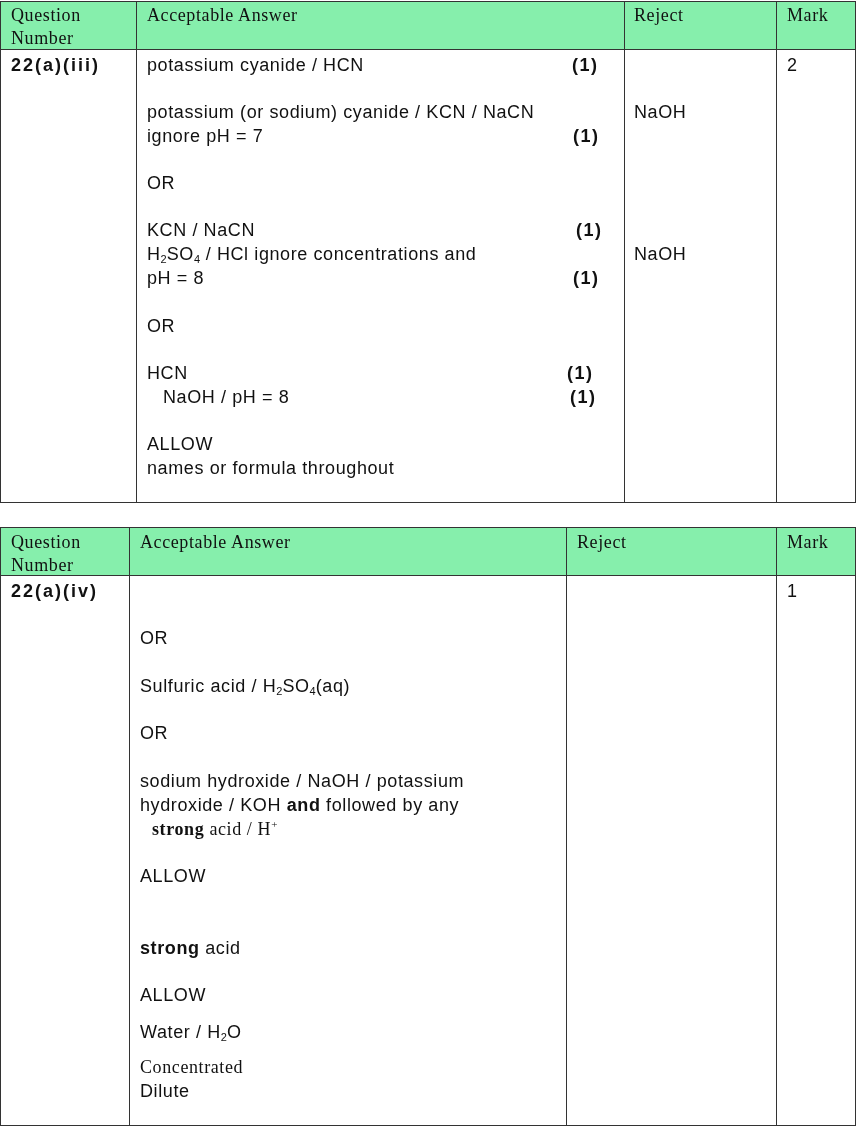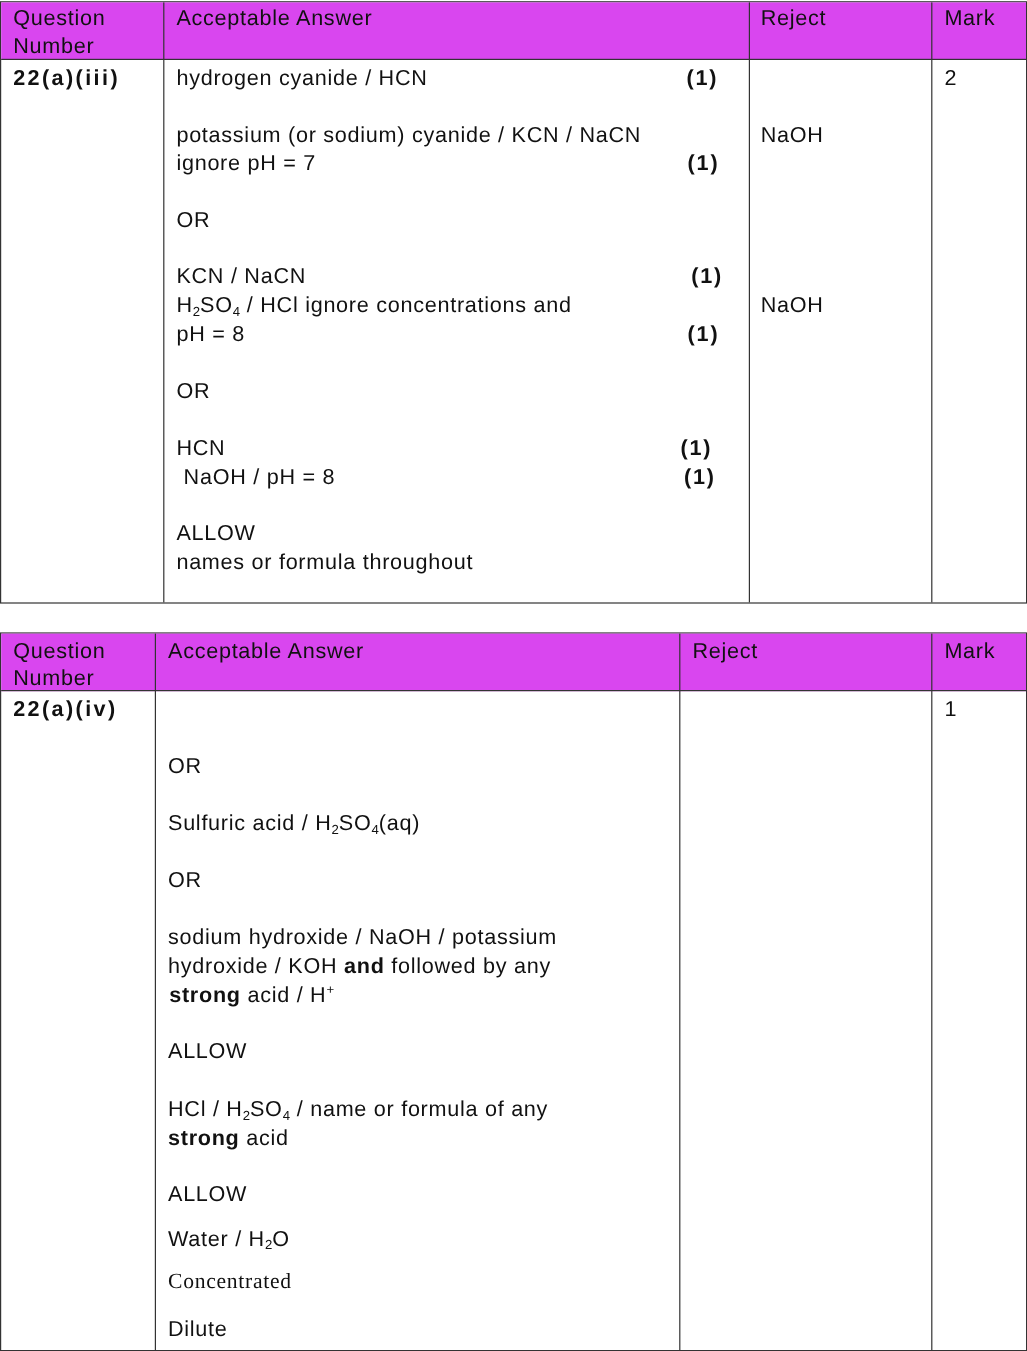--- a/index.html
+++ b/index.html
@@ -1,19 +1,19 @@
 <!DOCTYPE html>
 <html><head>
 <meta charset="utf-8">
 <style>
   html, body { margin:0; padding:0; background:#ffffff; }
   body { width:856px; height:1126px; position:relative; overflow:hidden;
          font-family:"Liberation Sans", sans-serif; font-size:18px; color:#111; letter-spacing:0.6px; }
   .tbl { position:absolute; left:0; width:854px; border:1px solid #333; box-sizing:content-box; }
-  .hdr { position:absolute; left:0; right:0; top:0; background:#d946ef; border-bottom:1px solid #333; }
+  .hdr { position:absolute; left:0; right:0; top:0; background:#86efac; border-bottom:1px solid #333;font-family:Liberation Serif, serif; }
   .vline { position:absolute; top:0; bottom:0; width:0; border-left:1px solid #333; }
   .t { position:absolute; white-space:nowrap; line-height:24px; }
   .b { font-weight:bold; }
   .mk { position:absolute; white-space:nowrap; line-height:24px; font-weight:bold; letter-spacing:1.5px; }
   sub, sup { font-size:11px; letter-spacing:0; line-height:0; }
   sub { vertical-align:-3px; }
   sup { vertical-align:7px; }
 </style>
 </head>
 <body>
@@ -25,41 +25,41 @@
     <span class="t" style="left:146px; top:1px;">Acceptable Answer</span>
     <span class="t" style="left:633px; top:1px;">Reject</span>
     <span class="t" style="left:786px; top:1px;">Mark</span>
   </div>
   <div class="vline" style="left:135px;"></div>
   <div class="vline" style="left:623px;"></div>
   <div class="vline" style="left:775px;"></div>
 
   <span class="t b" style="left:10px; top:51px; letter-spacing:2px;">22(a)(iii)</span>
 
-  <span class="t" style="left:146px; top:51px;">hydrogen cyanide / HCN</span>
+  <span class="t" style="left:146px; top:51px;">potassium cyanide / HCN</span>
   <span class="mk" style="left:571px; top:51px;">(1)</span>
 
   <span class="t" style="left:146px; top:98px;">potassium (or sodium) cyanide / KCN / NaCN</span>
   <span class="t" style="left:146px; top:122px;">ignore pH = 7</span>
   <span class="mk" style="left:572px; top:122px;">(1)</span>
 
   <span class="t" style="left:146px; top:169px;">OR</span>
 
   <span class="t" style="left:146px; top:216px;">KCN / NaCN</span>
   <span class="mk" style="left:575px; top:216px;">(1)</span>
 
   <span class="t" style="left:146px; top:240px;"><span>H</span><sub>2</sub><span>SO</span><sub>4</sub><span> / HCl ignore concentrations and</span></span>
   <span class="t" style="left:146px; top:264px;">pH = 8</span>
   <span class="mk" style="left:572px; top:264px;">(1)</span>
 
   <span class="t" style="left:146px; top:312px;">OR</span>
 
   <span class="t" style="left:146px; top:359px;">HCN</span>
   <span class="mk" style="left:566px; top:359px;">(1)</span>
-  <span class="t" style="left:152px; top:383px;">NaOH / pH = 8</span>
+  <span class="t" style="left:162px; top:383px;">NaOH / pH = 8</span>
   <span class="mk" style="left:569px; top:383px;">(1)</span>
 
   <span class="t" style="left:146px; top:430px;">ALLOW</span>
   <span class="t" style="left:146px; top:454px;">names or formula throughout</span>
 
   <span class="t" style="left:633px; top:98px;">NaOH</span>
   <span class="t" style="left:633px; top:240px;">NaOH</span>
 
   <span class="t" style="left:786px; top:51px;">2</span>
 </div>
@@ -79,27 +79,26 @@
   <span class="t b" style="left:10px; top:51px; letter-spacing:2px;">22(a)(iv)</span>
 
   <span class="t" style="left:139px; top:98px;">OR</span>
 
   <span class="t" style="left:139px; top:146px;"><span>Sulfuric acid / H</span><sub>2</sub><span>SO</span><sub>4</sub><span>(aq)</span></span>
 
   <span class="t" style="left:139px; top:193px;">OR</span>
 
   <span class="t" style="left:139px; top:265px;"><span>hydroxide / KOH </span><span class="b">and</span><span> followed by any</span></span>
   <span class="t" style="left:139px; top:241px;">sodium hydroxide / NaOH / potassium</span>
-  <span class="t" style="left:140px; top:289px;"><span class="b">strong</span><span> acid / H</span><sup>+</sup></span>
+  <span class="t" style="left:151px; top:289px;font-family:Liberation Serif, serif;"><span class="b">strong</span><span> acid / H</span><sup>+</sup></span>
 
   <span class="t" style="left:139px; top:336px;">ALLOW</span>
 
-  <span class="t" style="left:139px; top:384px;"><span>HCl / H</span><sub>2</sub><span>SO</span><sub>4</sub><span> / name or formula of any</span></span>
   <span class="t" style="left:139px; top:408px;"><span class="b">strong</span><span> acid</span></span>
 
   <span class="t" style="left:139px; top:455px;">ALLOW</span>
 
   <span class="t" style="left:139px; top:492px;"><span>Water / H</span><sub>2</sub><span>O</span></span>
   <span class="t" style="left:139px; top:527px;font-family:Liberation Serif, serif;">Concentrated</span>
-  <span class="t" style="left:139px; top:551px;margin-top:16px;">Dilute</span>
+  <span class="t" style="left:139px; top:551px;">Dilute</span>
 
   <span class="t" style="left:786px; top:51px;">1</span>
 </div>
 
 </body></html>

